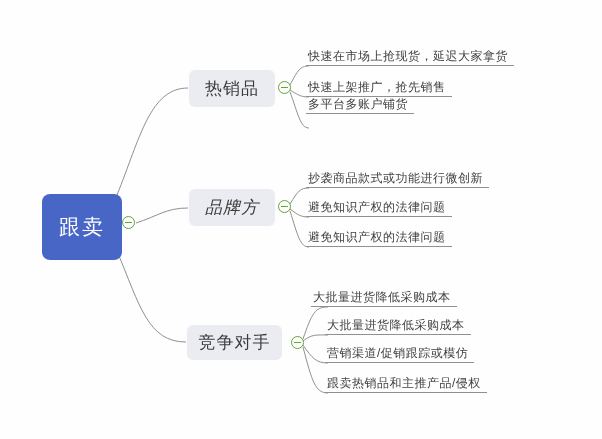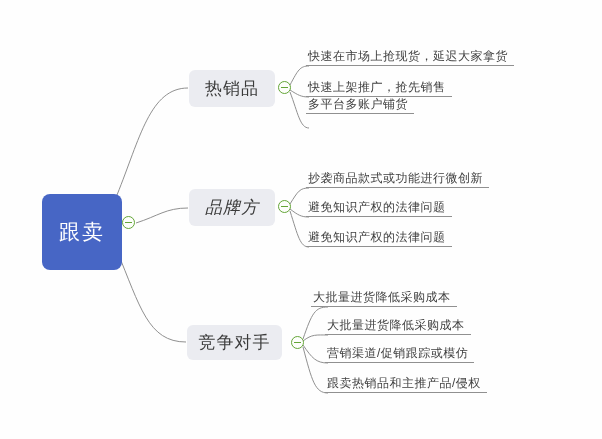--- a/index.html
+++ b/index.html
@@ -48,21 +48,21 @@
       <path d="M 290,92 C 298,113 300,128 309,128" fill="none" stroke="#909090" stroke-width="1"></path>
       <path d="M 290,204 C 298,191 300,188 309,188" fill="none" stroke="#909090" stroke-width="1"></path>
       <path d="M 290,209 C 298,215 301,217 309,217" fill="none" stroke="#909090" stroke-width="1"></path>
       <path d="M 290,211 C 298,236 300,247 309,247" fill="none" stroke="#909090" stroke-width="1"></path>
       <path d="M 303,339 C 312,313 315,307 328,307" fill="none" stroke="#909090" stroke-width="1"></path>
       <path d="M 303,341 C 312,334 316,335 328,335" fill="none" stroke="#909090" stroke-width="1"></path>
       <path d="M 303,345 C 312,358 316,363 328,363" fill="none" stroke="#909090" stroke-width="1"></path>
       <path d="M 303,347 C 312,381 315,393 328,393" fill="none" stroke="#909090" stroke-width="1"></path>
     </svg>
 
-  <div class="node root-node" style="left:42px;top:194px;width:80px;height:76px;">
+  <div class="node root-node" style="left:42px;top:194px;width:80px;height:66px;">
     <span>跟卖</span>
   </div>
   <div class="collapse" style="left:122px;top:216px;"></div>
 
   <div id="nodes">
       <div class="node branch-node" style="left: 189px; top: 70px; width: 86px; height: 37px;">
         <span>热销品</span>
       </div>
       <div class="collapse" style="left: 278px; top: 81px;"></div>
       <div class="leaf-node" style="left: 306px; top: 48px;"><span>快速在市场上抢现货，延迟大家拿货</span></div>

